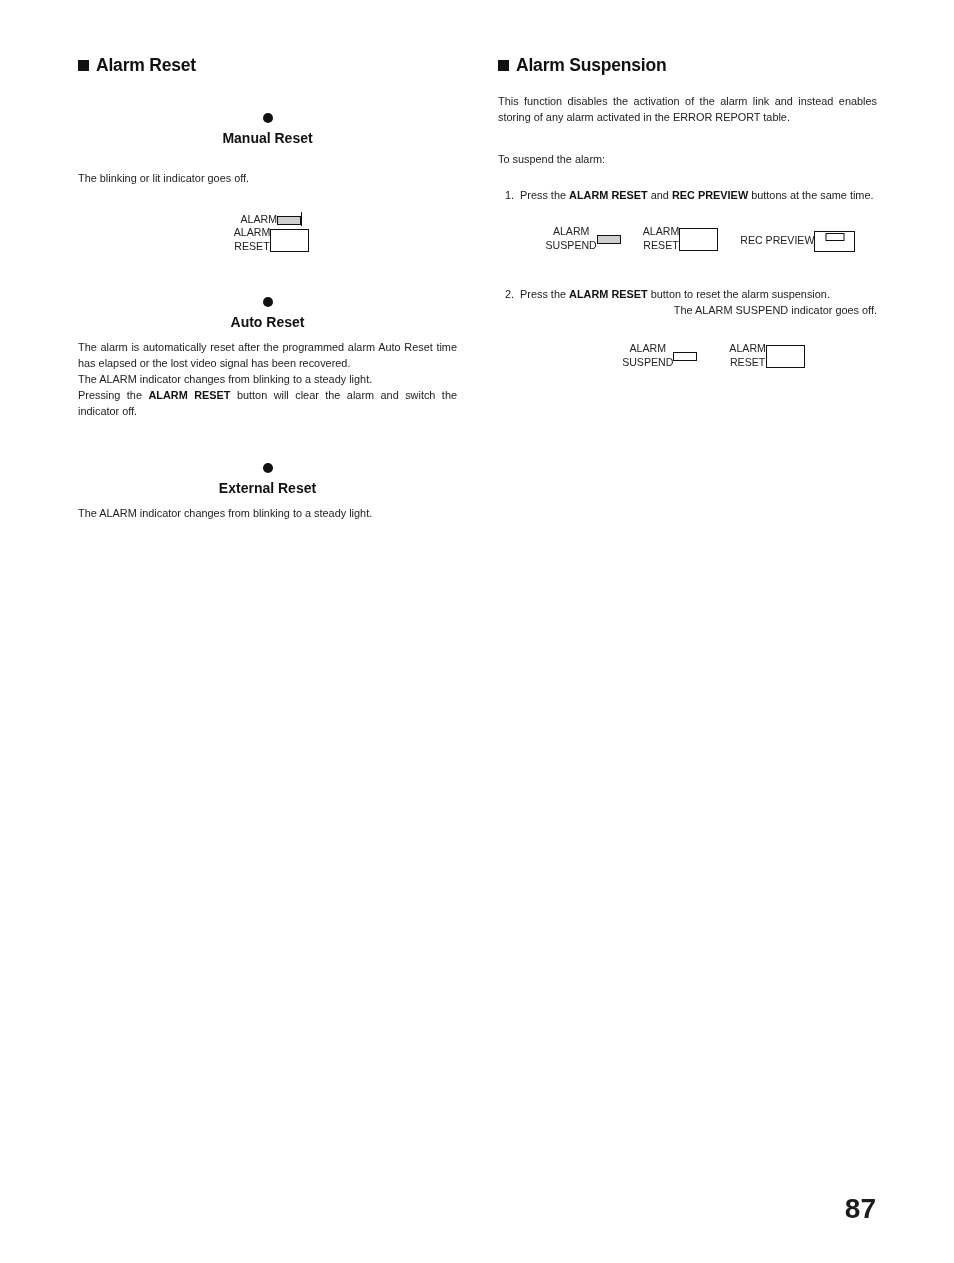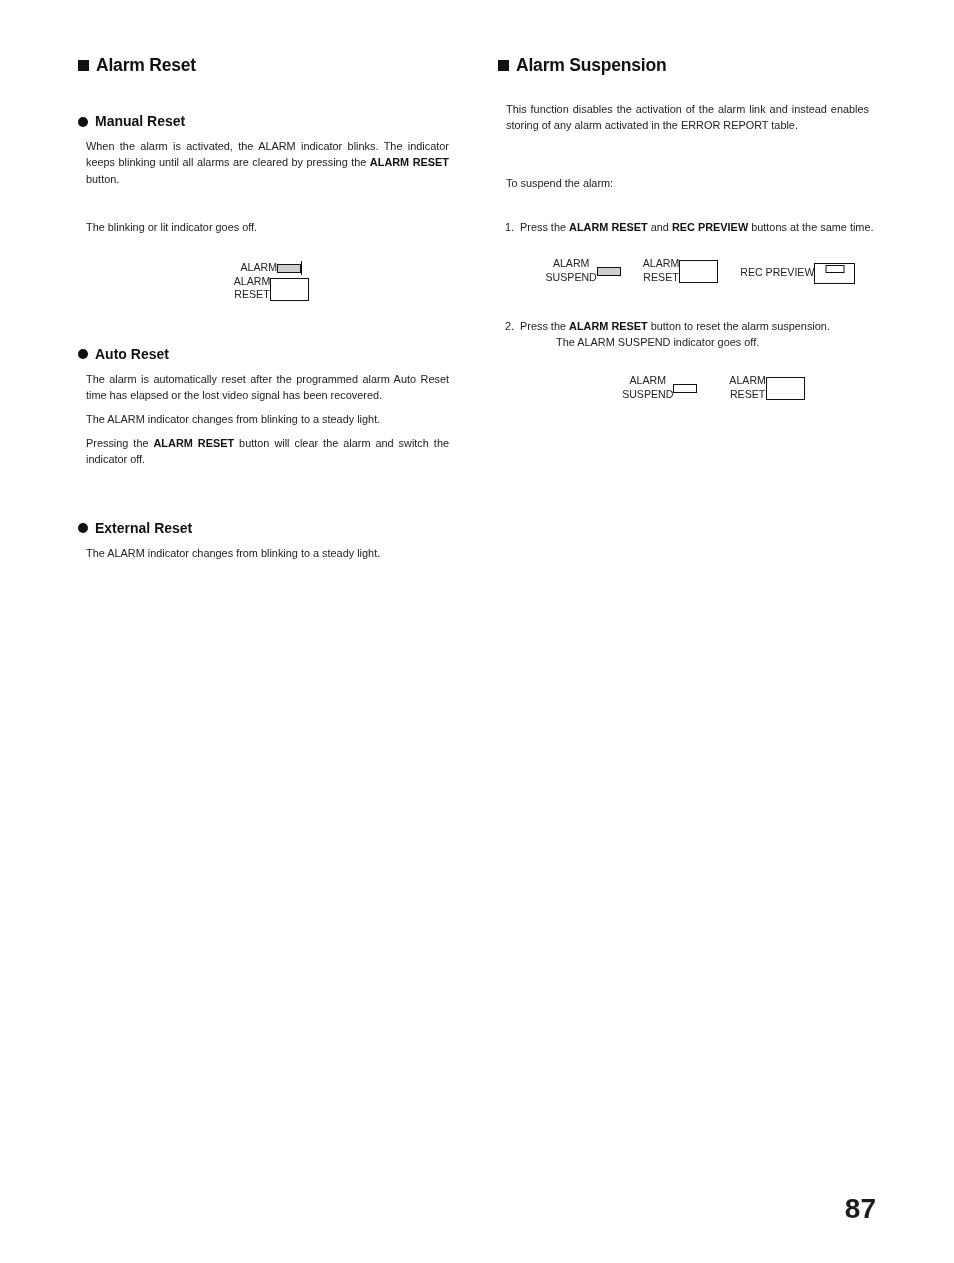--- a/index.html
+++ b/index.html
@@ -55,35 +55,36 @@
   }
   .h-sub {
     font-size: 14px;
     font-weight: bold;
     margin: 0 0 7px 0;
     line-height: 1.25;
     color: #111;
     display: flex;
     align-items: center;
     gap: 7px;
+    flex-direction: column;
   }
   .bullet-circle {
     display: inline-block;
     width: 10px;
     height: 10px;
     border-radius: 50%;
     background: #111;
     flex: 0 0 auto;
   }
 
   
   p.body {
     font-size: 10.9px;
     line-height: 16.1px;
-    margin: 8px;
+    margin: 0;
     text-align: justify;
     text-justify: inter-word;
     color: #222;
   }
   p.body.last-left { text-align: left; }
   .sp-10 { height: 10px; }
   .sp-16 { height: 16px; }
   .sp-20 { height: 20px; }
   .sp-26 { height: 26px; }
   .sp-30 { height: 30px; }
@@ -104,21 +105,21 @@
     width: 22px;
     text-align: right;
     padding-right: 6px;
     box-sizing: border-box;
   }
   .step-body {
     flex: 1 1 auto;
     text-align: justify;
     text-justify: inter-word;
   }
-  .step-body .nojust { text-align: left; margin-left: 36px; }
+  .step-body .nojust { text-align: right; }
 
   
   .diagram {
     position: relative;
   }
   .dcell {
     display: flex;
     flex-direction: row;
     align-items: center;
   }
@@ -233,21 +234,20 @@
       <span>Alarm Reset</span>
     </div>
 
     <div class="sp-30"></div>
 
     <div class="h-sub">
       <span class="bullet-circle"></span>
       <span>Manual Reset</span>
     </div>
 
-    <p class="body"><span>When the alarm is activated, the ALARM indicator blinks. The indicator keeps blinking until all alarms are cleared by pressing the </span><b>ALARM RESET</b><span> button.</span></p>
 
     <div class="sp-16"></div>
 
     <p class="body last-left">The blinking or lit indicator goes off.</p>
 
     <div class="diagram diagram-manual">
       <div class="dcell">
         <div class="dlabel">ALARM</div>
         <div class="lamp"></div>
         <div class="connector"></div>

